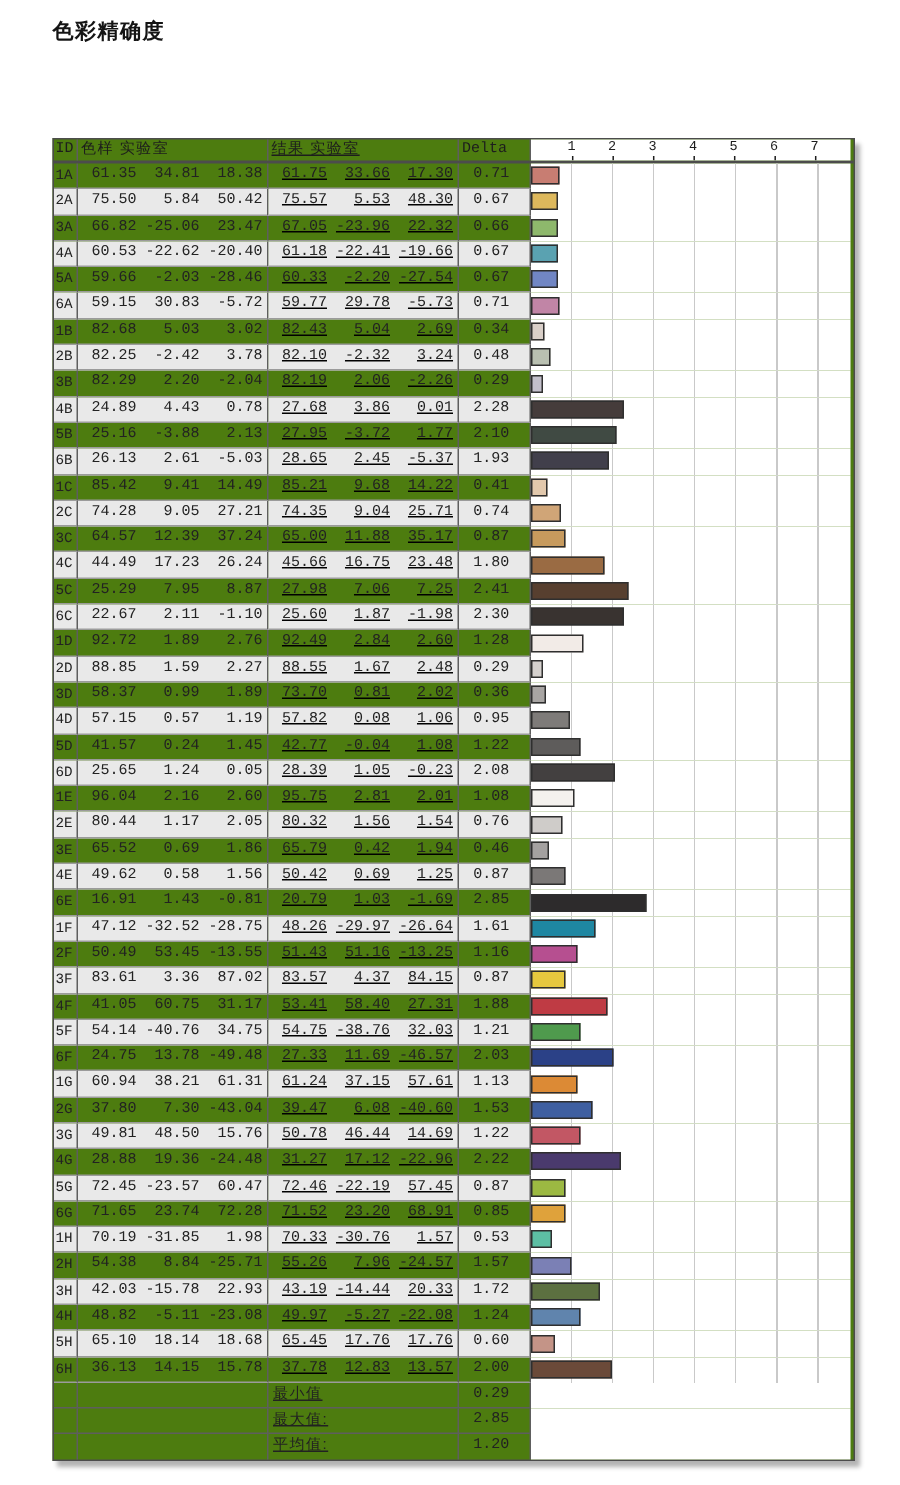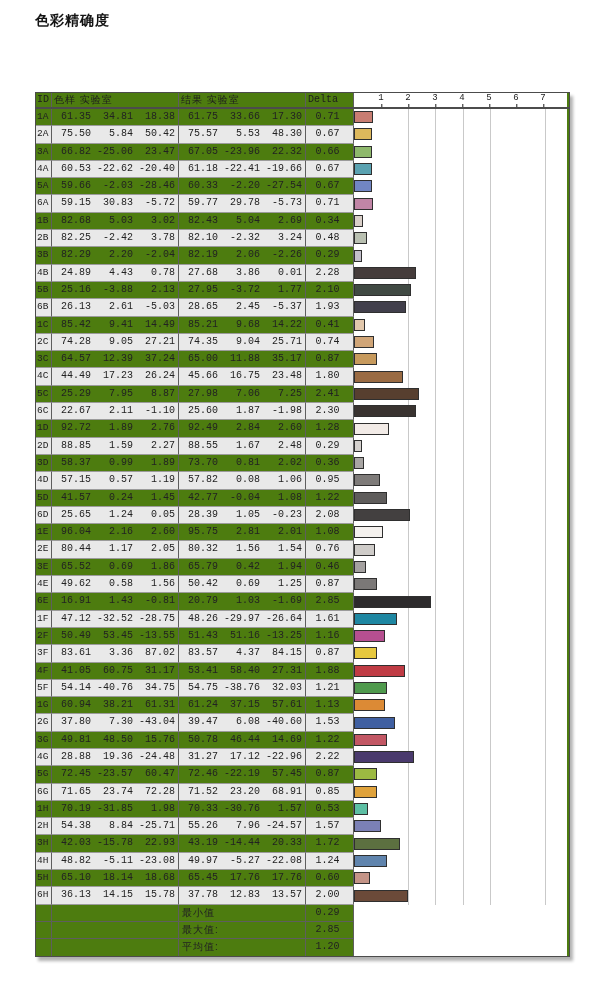--- a/index.html
+++ b/index.html
@@ -17,21 +17,21 @@
     box-shadow:3px 4px 3px rgba(0,0,0,0.30);
     margin-top:29px;
   }
   .row { display:flex; align-items:stretch; }
   .hrow { height:14px; border-bottom:2px solid #4c4c4c; }
   .drow { height:17.3px; }
   .srow { height:17px; }
   .cell { box-sizing:border-box; overflow:hidden; }
   .c-id     { width:16px;  }
   .c-sample { width:127px; }
-  .c-result { width:127px; }
+  .c-result { width:127px;text-decoration:underline; }
   .c-delta  { width:48px;  }
   .c-chart  { width:213px; position:relative; background:#fff; }
   .c-id, .c-sample, .c-result, .c-delta { border-right:1px solid #5e5e5e; }
   .drow .c-id, .drow .c-sample, .drow .c-result, .drow .c-delta { border-bottom:1px solid #9b9b9b; }
   .srow .c-id, .srow .c-sample, .srow .c-result, .srow .c-delta { border-bottom:1px solid #5e5e5e; }
   #summary .srow:last-child .cell { border-bottom:none; }
   #rows .drow:nth-child(even) .cell:not(.c-chart) { background:#e9e9e9; }
 
   .c-id { font:9.5px "Liberation Mono", monospace; line-height:16px; padding-left:1px; color:#222; }
   .c-sample, .c-result { display:flex; }
@@ -657,20 +657,37 @@
       <span class="num">54.75</span>
       <span class="num">-38.76</span>
       <span class="num">32.03</span>
     </div>
     <div class="cell c-delta">1.21</div>
     <div class="cell c-chart grid">
       <div class="bar" style="width: 32.67px; background: rgb(79, 154, 77);"></div>
     </div>
   </div>
       <div class="row drow">
+    <div class="cell c-id">6F</div>
+    <div class="cell c-sample">
+      <span class="num">24.75</span>
+      <span class="num">13.78</span>
+      <span class="num">-49.48</span>
+    </div>
+    <div class="cell c-result">
+      <span class="num">27.33</span>
+      <span class="num">11.69</span>
+      <span class="num">-46.57</span>
+    </div>
+    <div class="cell c-delta">2.03</div>
+    <div class="cell c-chart grid">
+      <div class="bar" style="width: 54.81px; background: rgb(43, 65, 135);"></div>
+    </div>
+  </div>
+      <div class="row drow">
     <div class="cell c-id">1G</div>
     <div class="cell c-sample">
       <span class="num">60.94</span>
       <span class="num">38.21</span>
       <span class="num">61.31</span>
     </div>
     <div class="cell c-result">
       <span class="num">61.24</span>
       <span class="num">37.15</span>
       <span class="num">57.61</span>

